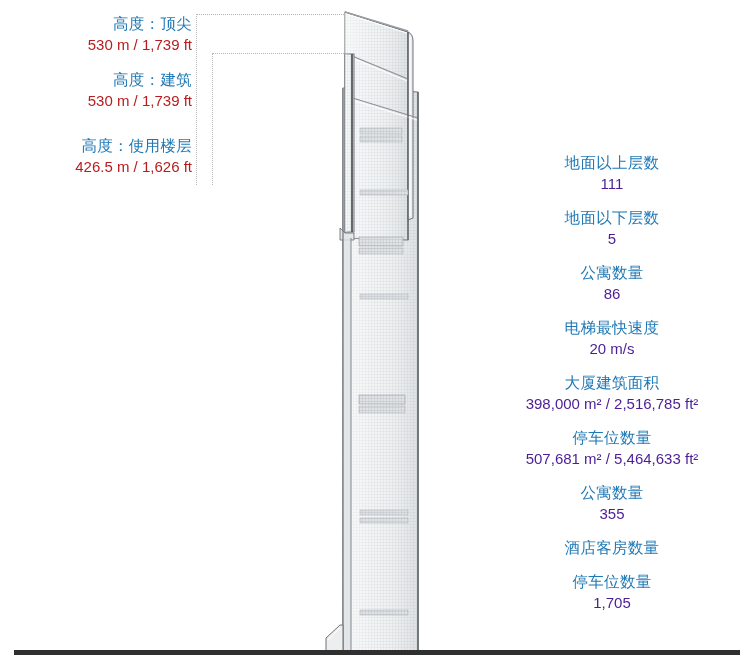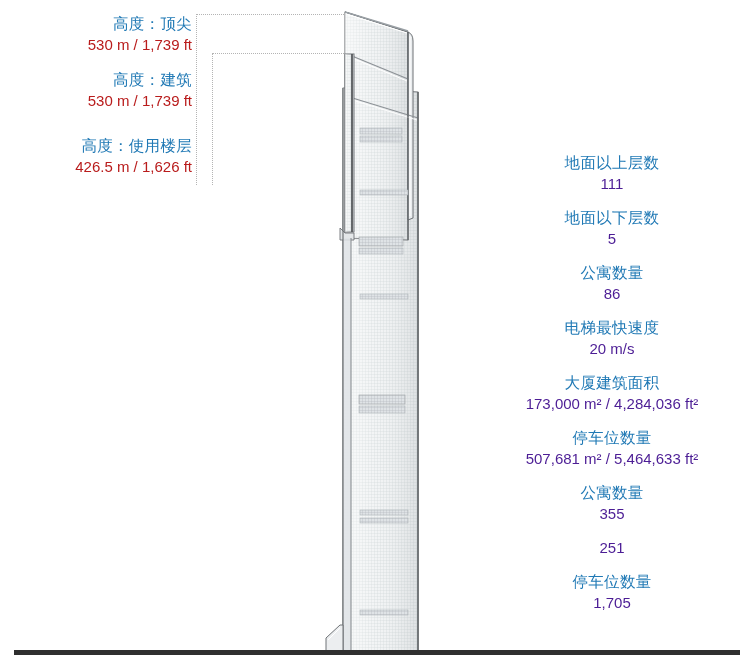--- a/index.html
+++ b/index.html
@@ -199,35 +199,35 @@
       <div class="s-value">86</div>
     </div>
 
     <div class="stat">
       <div class="s-label">电梯最快速度</div>
       <div class="s-value">20 m/s</div>
     </div>
 
     <div class="stat">
       <div class="s-label">大厦建筑面积</div>
-      <div class="s-value">173,000 m² / 4,284,036 ft²</div>
+      <div class="s-value">398,000 m² / 2,516,785 ft²</div>
     </div>
 
     <div class="stat">
       <div class="s-label">停车位数量</div>
       <div class="s-value">507,681 m² / 5,464,633 ft²</div>
     </div>
 
     <div class="stat">
       <div class="s-label">公寓数量</div>
       <div class="s-value">355</div>
     </div>
 
     <div class="stat">
-      <div class="s-value">251</div>
+      <div class="s-label">酒店客房数量</div>
     </div>
 
     <div class="stat">
       <div class="s-label">停车位数量</div>
       <div class="s-value">1,705</div>
     </div>
 
   </div>
 
 </div>

